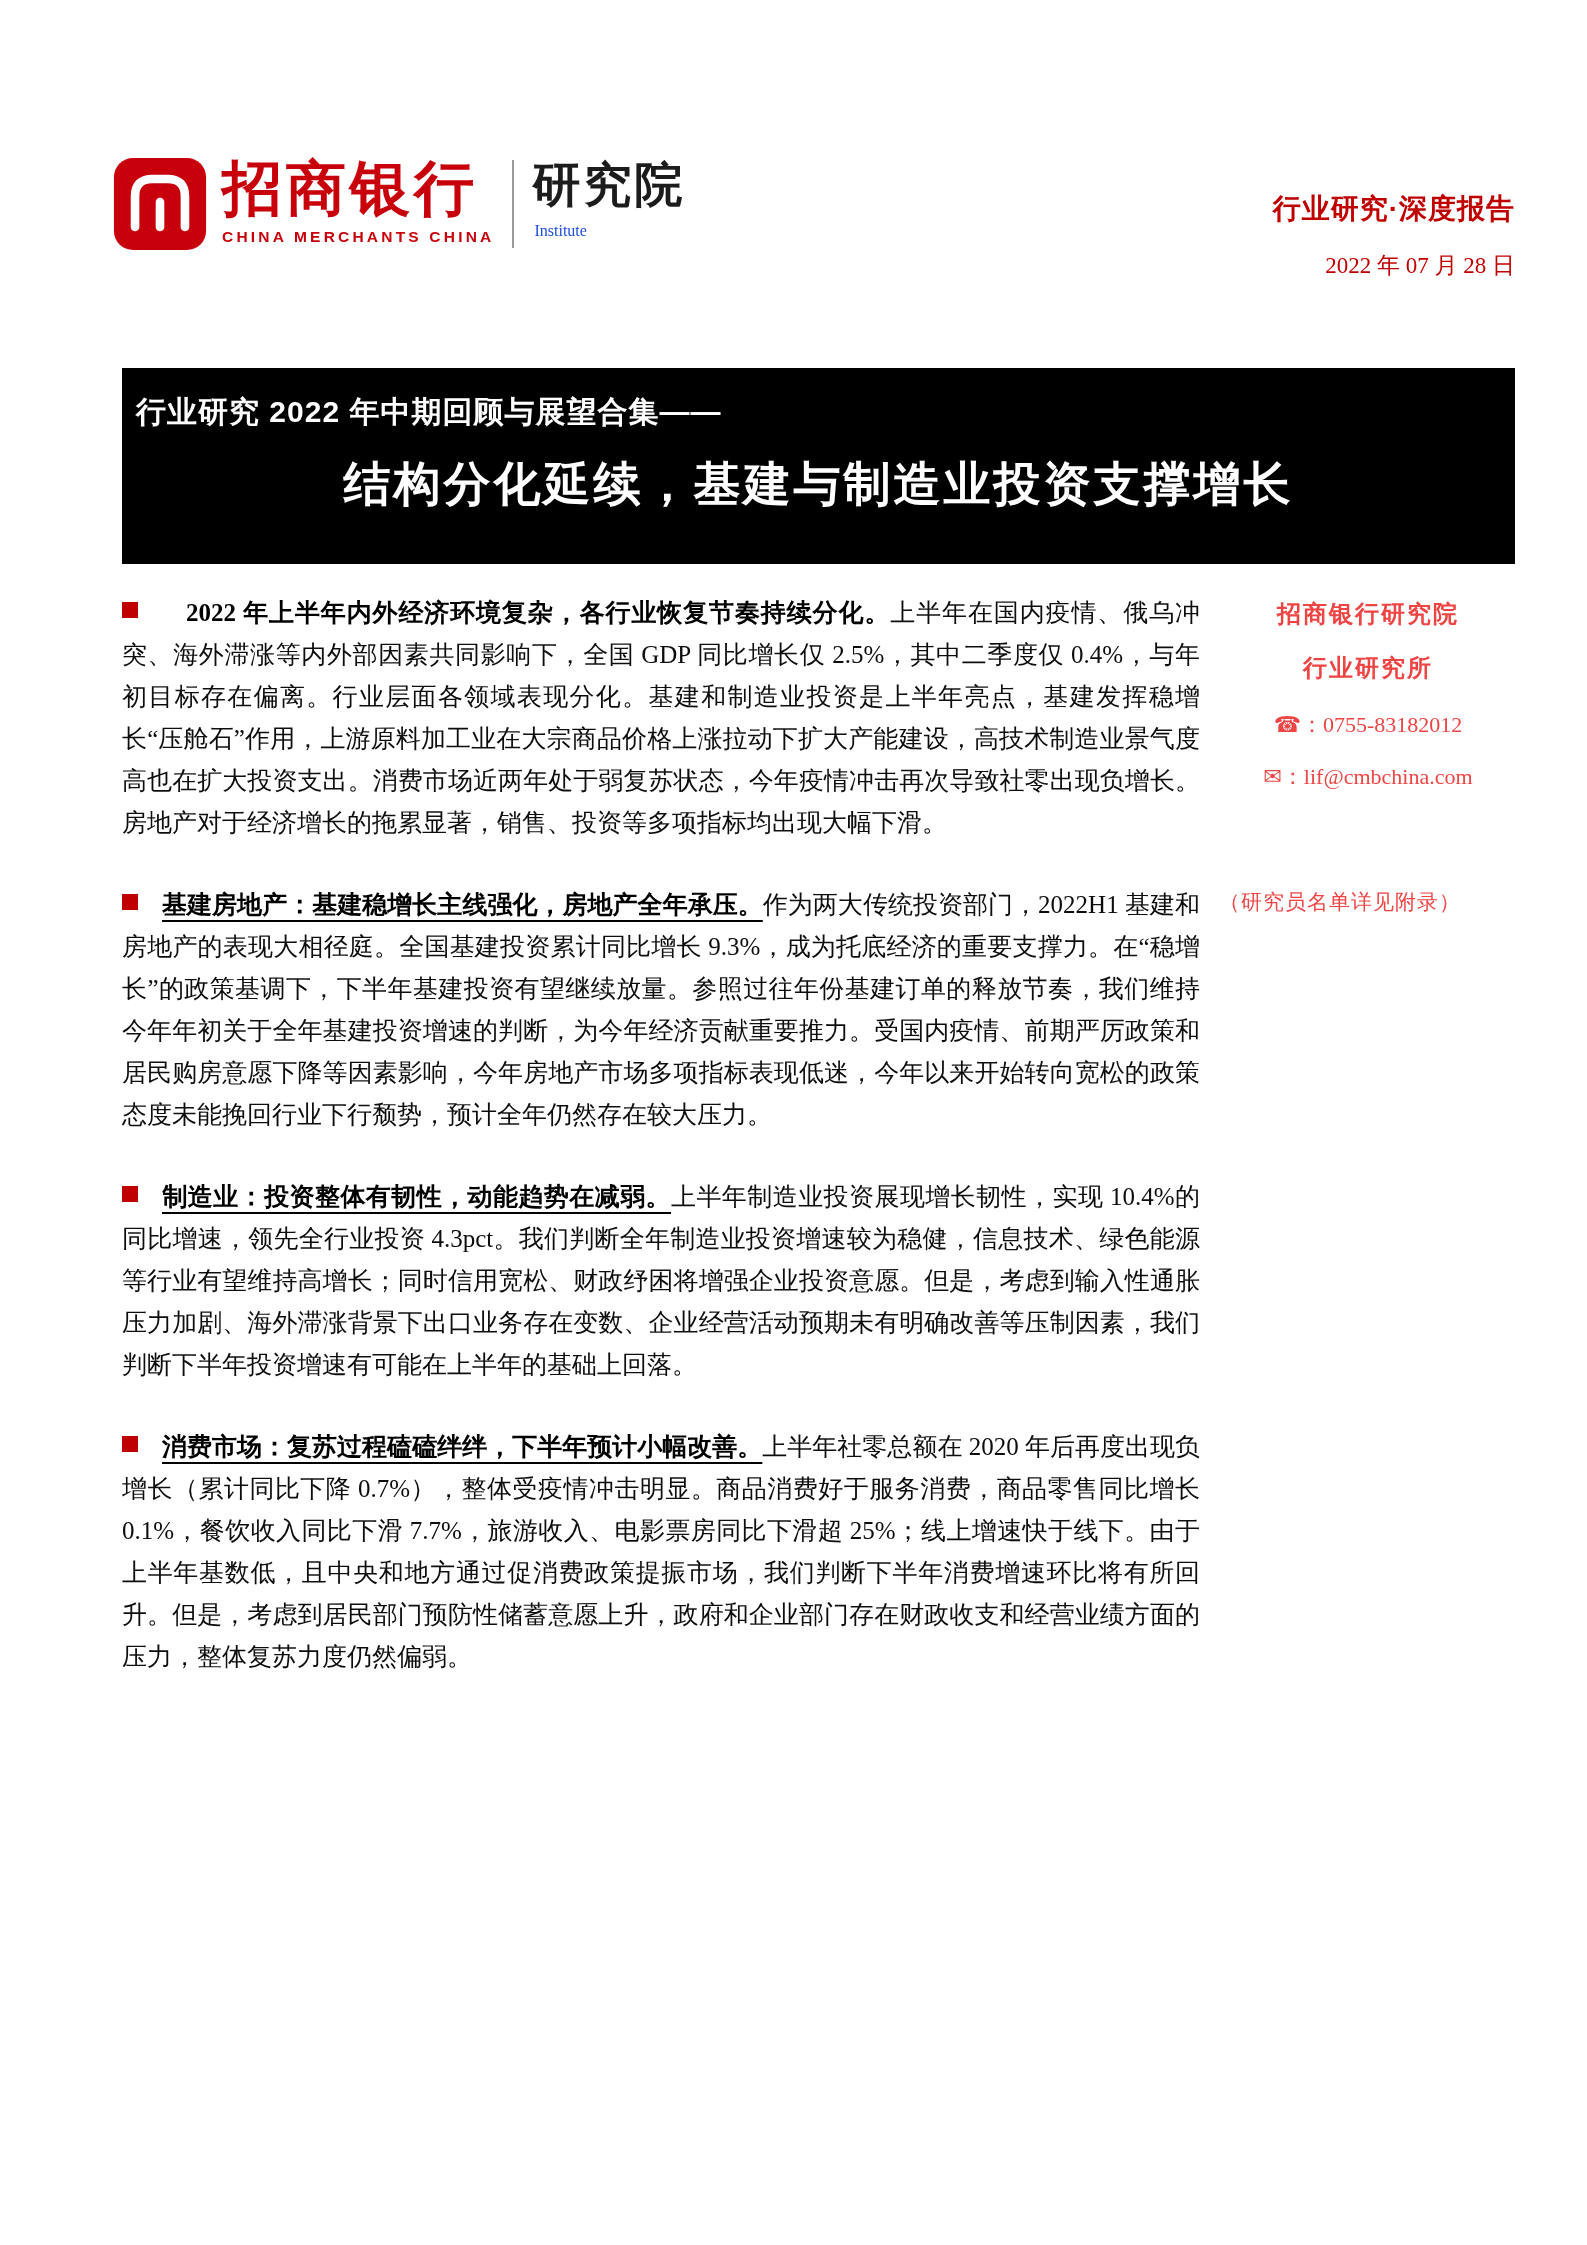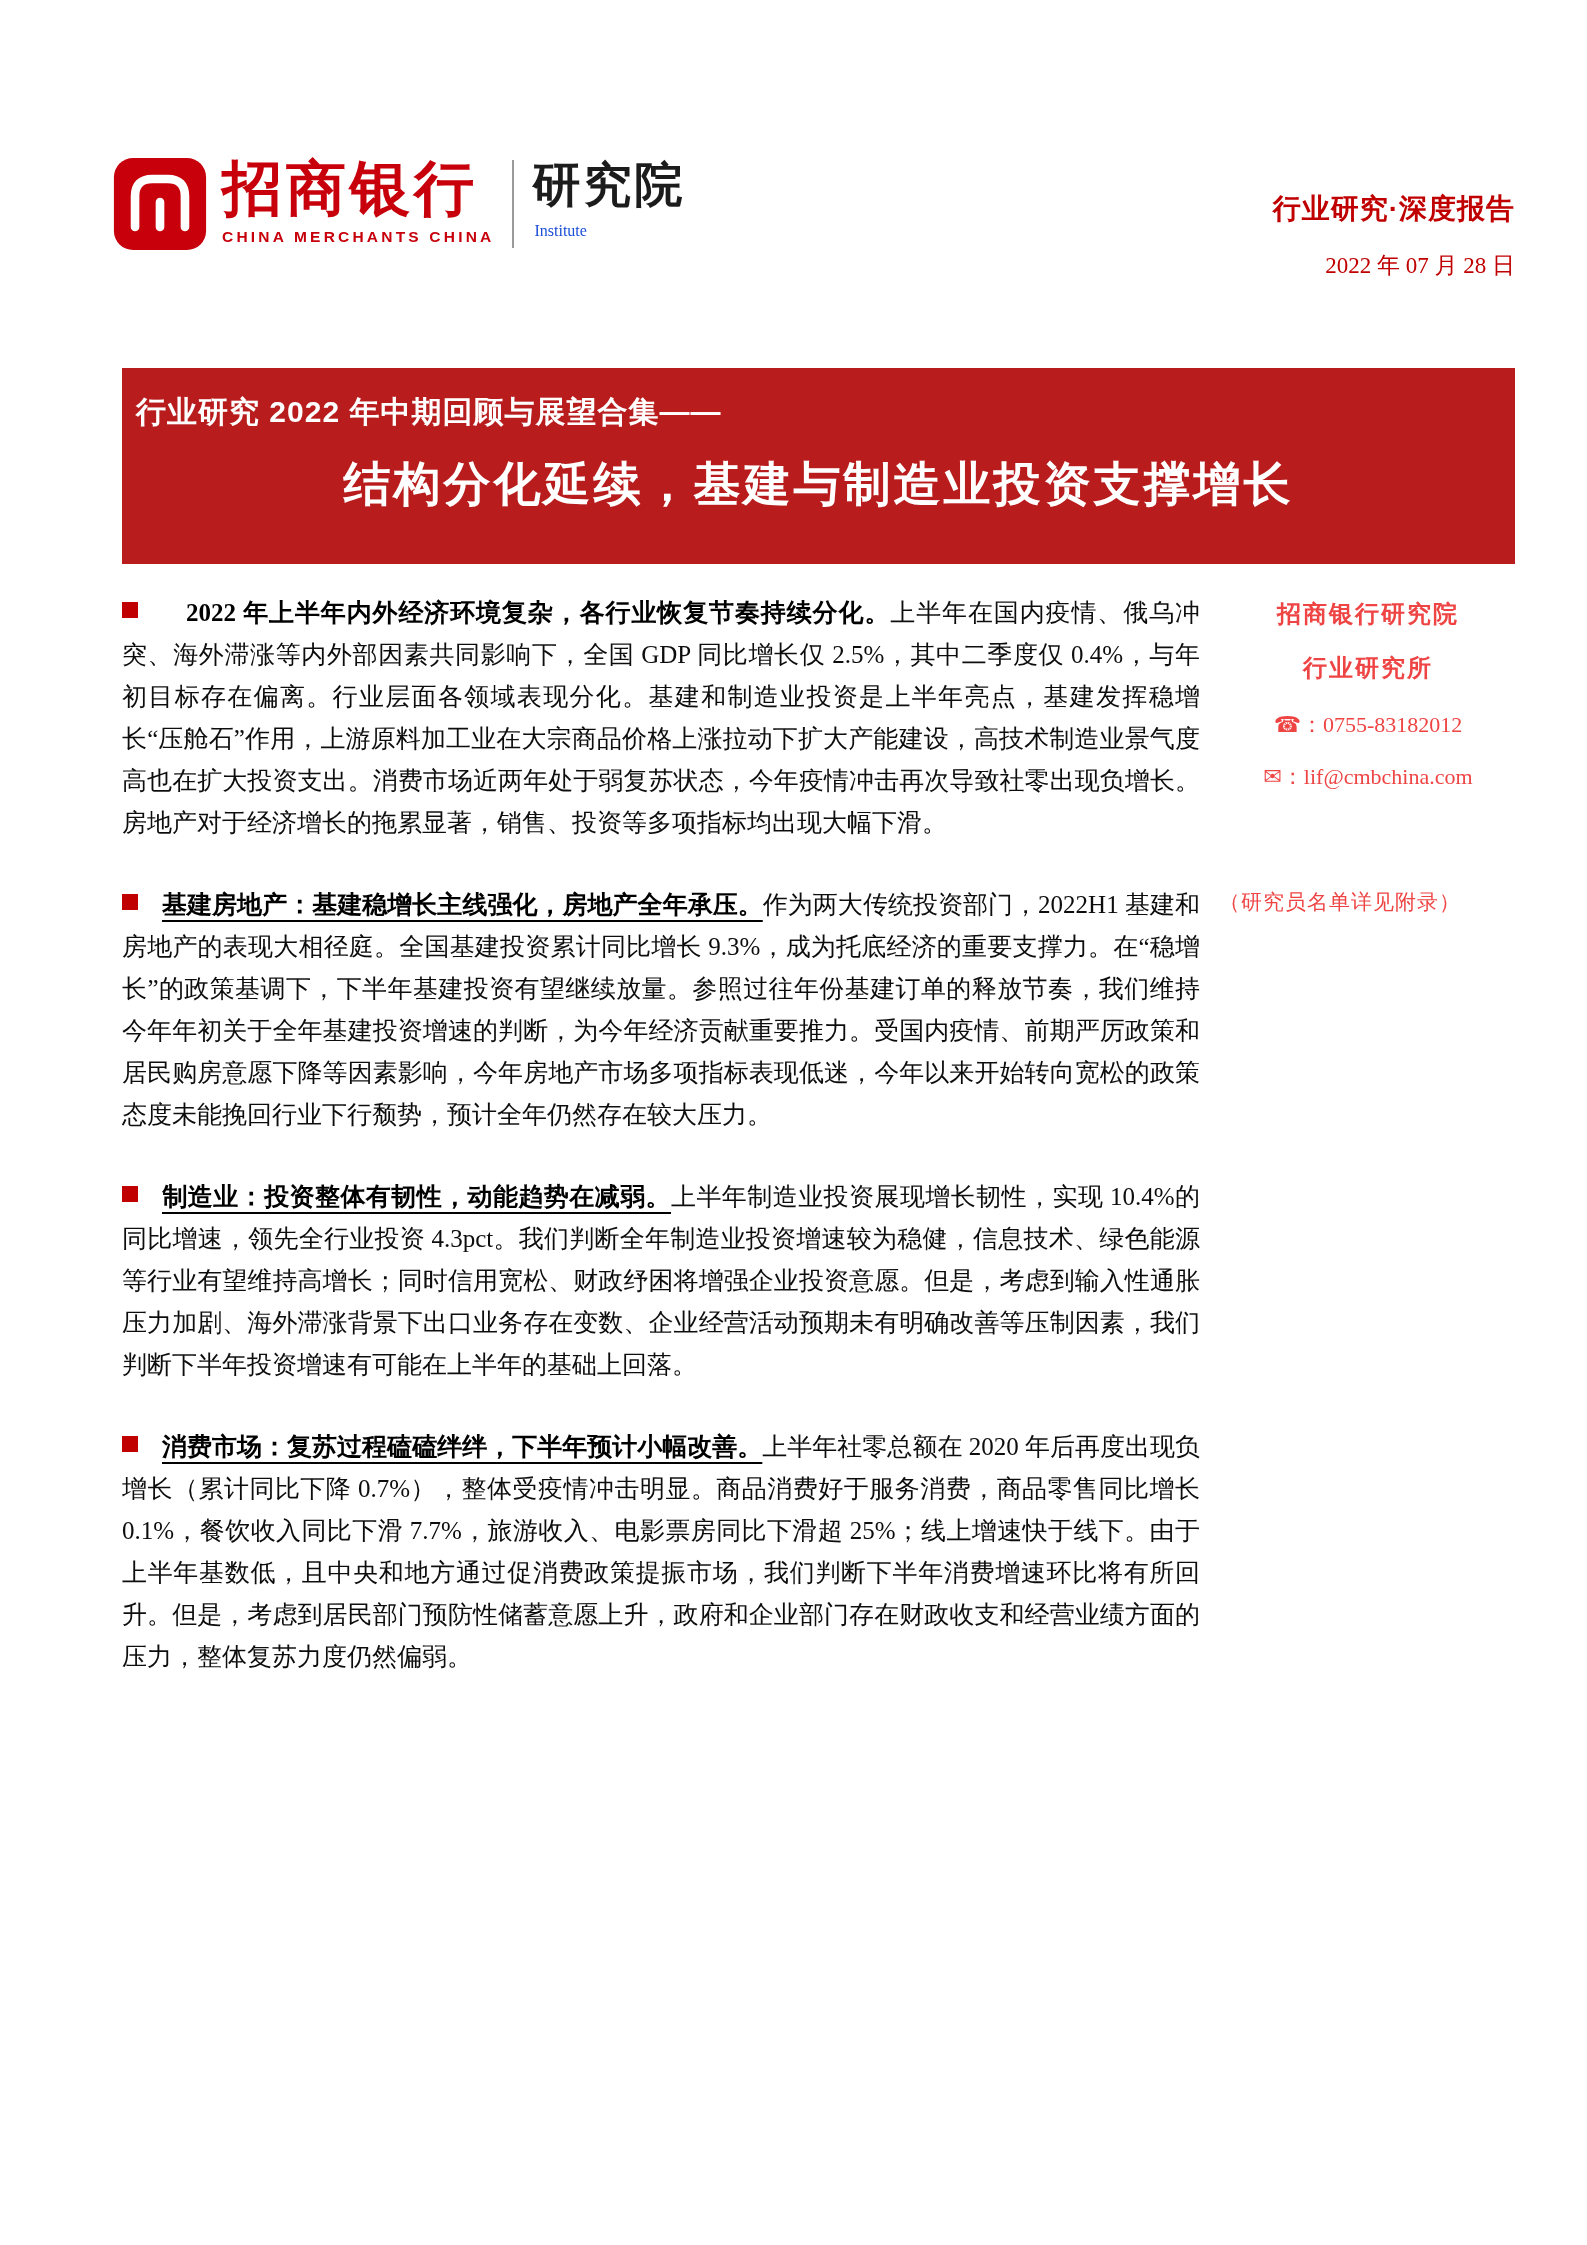--- a/index.html
+++ b/index.html
@@ -54,21 +54,21 @@
     letter-spacing: 1px;
   }
   .report-date {
     font-size: 23px; color: #c00000; margin-top: 22px;
   }
 
   
   .banner {
     position: absolute; left: 122px; top: 368px;
     width: 1393px; height: 196px;
-    background: #b91c1c; color: #ffffff;
+    background: #000000; color: #ffffff;
     font-family: "Liberation Sans", "DejaVu Sans", sans-serif;
   }
   .banner-series {
     font-size: 30px; font-weight: bold;
     padding: 24px 0 0 14px; letter-spacing: 1px;
   }
   .banner-title {
     font-size: 47px; font-weight: bold; text-align: center;
     margin-top: 20px; letter-spacing: 3px;
   }

